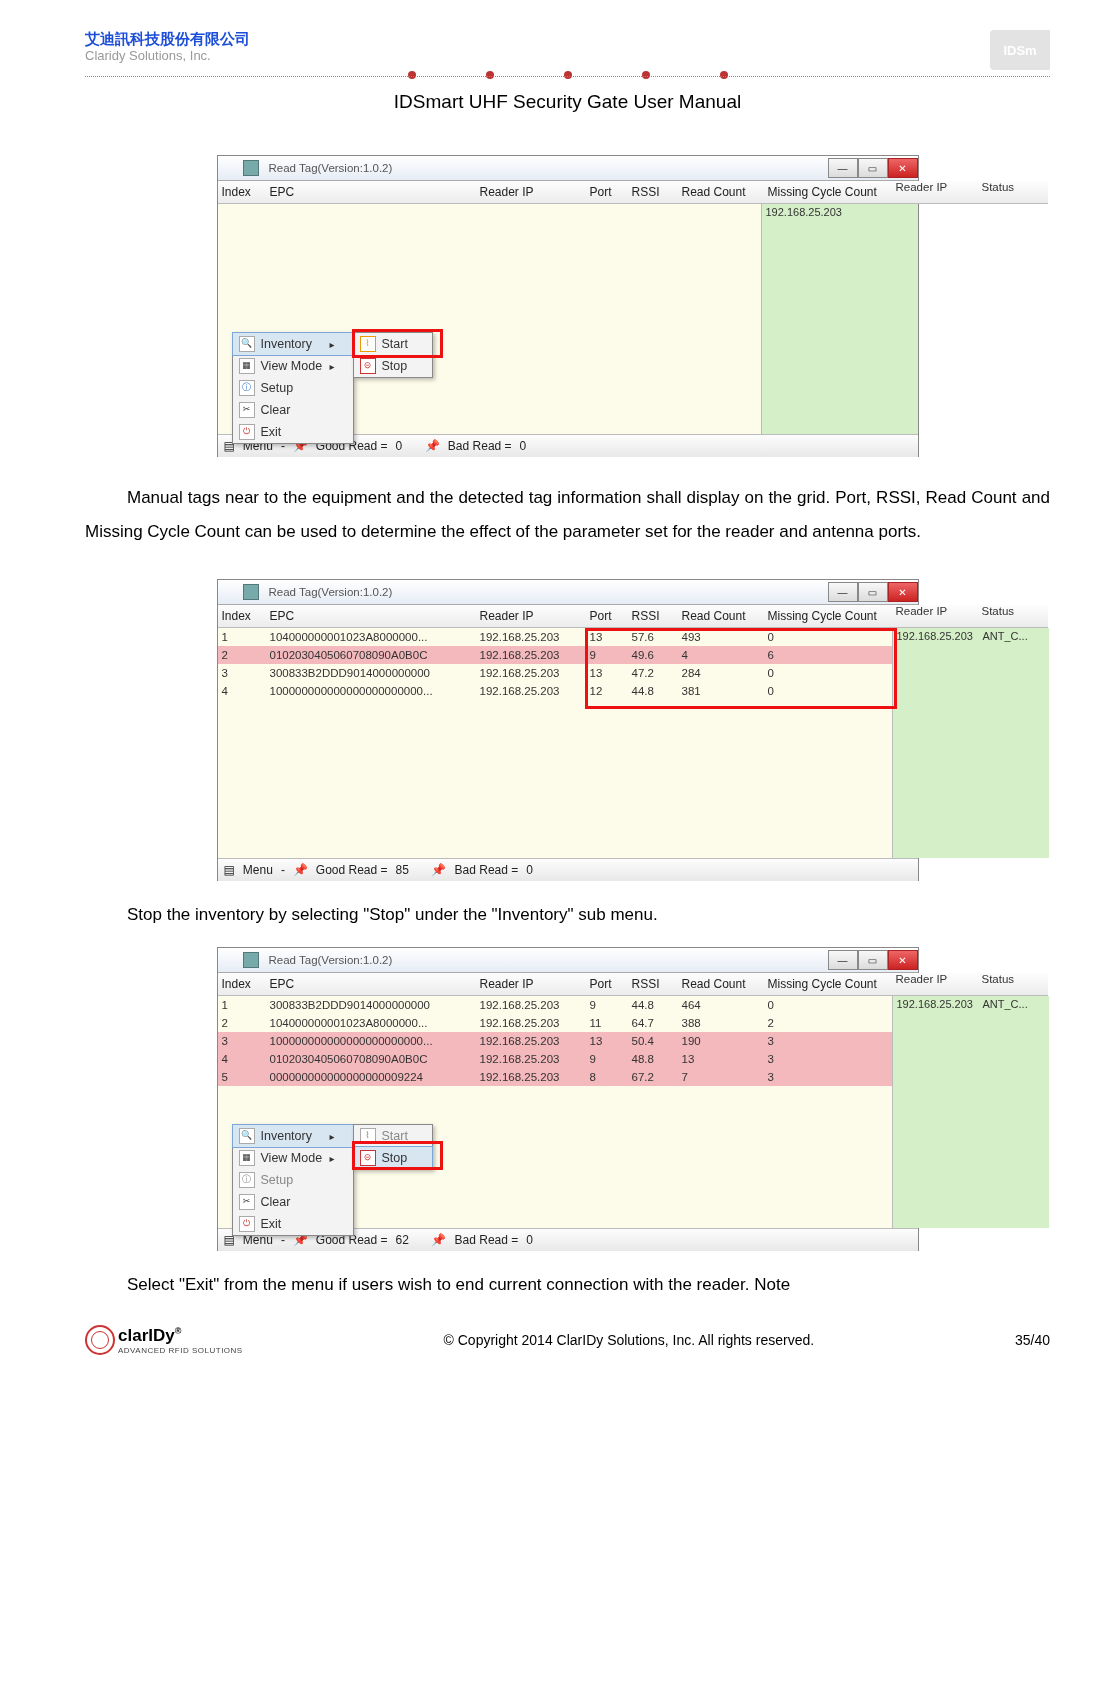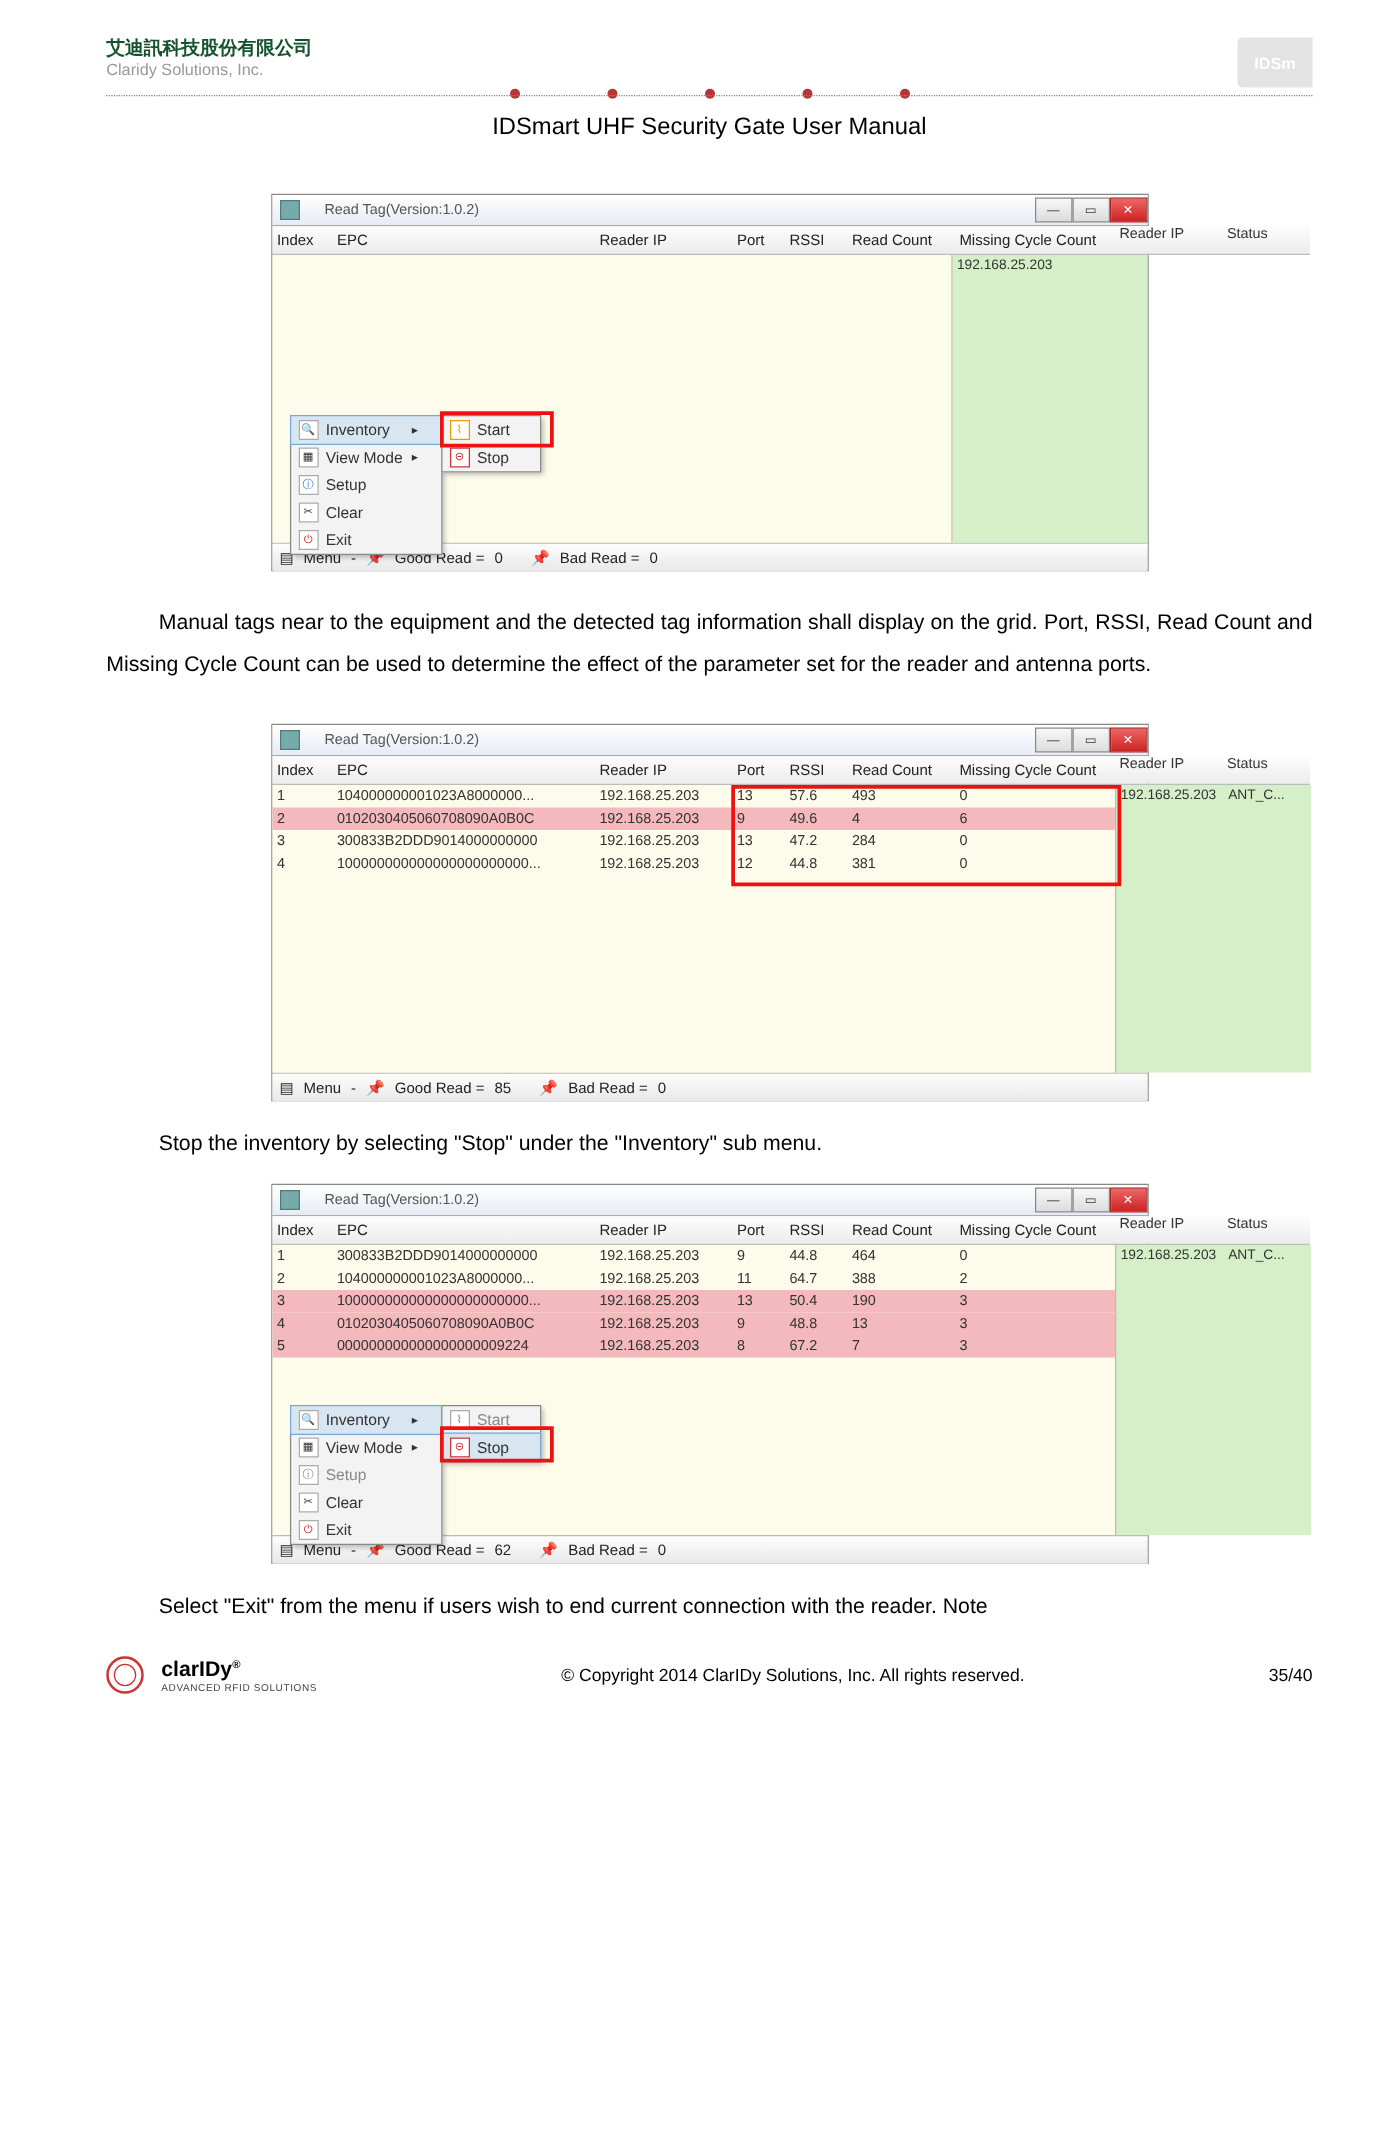--- a/index.html
+++ b/index.html
@@ -1,27 +1,27 @@
 <!DOCTYPE html>
 <html><head>
 <meta charset="utf-8">
 <style>
 body{margin:0;padding:0;font-family:Arial,"Microsoft JhengHei",sans-serif;background:#fff;color:#000;width:1110px;}
 .page{padding:30px 60px 20px 85px;box-sizing:border-box;position:relative;}
 .header-row{display:flex;justify-content:space-between;align-items:flex-start;}
-.company-ch{color:#14532d;font-size:15px;font-weight:bold;line-height:1.2;}
+.company-ch{color:#1d4ed8;font-size:15px;font-weight:bold;line-height:1.2;}
 .company-en{color:#999;font-size:13px;line-height:1.2;}
 .logo-right{width:60px;height:40px;background:#d8d8d8;color:#fff;display:flex;align-items:center;justify-content:center;font-size:13px;font-weight:bold;border-radius:4px 0 0 4px;opacity:.7}
 .dotted-line{border:none;border-top:1.5px dotted #888;margin:6px 0 0 0;position:relative;}
 .dots-strip{display:flex;justify-content:center;gap:70px;margin-top:-6px;}
 .dot{width:8px;height:8px;background:#b33;border-radius:50%;}
 .manual-title{text-align:center;font-weight:normal;font-size:19px;margin:12px 0 42px;}
 .screenshot{margin:0 auto 24px;border:1px solid #888;background:#fdfbe9;position:relative;font-size:12.5px;color:#333;width:700px;}
 .titlebar{background:linear-gradient(#fff,#e6ecf5);border-bottom:1px solid #aaa;height:24px;display:flex;align-items:center;justify-content:space-between;padding:0 0 0 6px;}
-.titlebar-left{display:flex;align-items:center;gap:20px;font-size:11.5px;color:#555;}
+.titlebar-left{display:flex;align-items:center;gap:10px;font-size:11.5px;color:#555;margin-left:19px;}
 .app-icon{width:14px;height:14px;background:#7aa;border:1px solid #577;display:inline-block;}
 .win-btns{display:flex;}
 .win-btn{width:28px;height:18px;border:1px solid #888;background:linear-gradient(#f8f8f8,#dcdcdc);display:flex;align-items:center;justify-content:center;font-size:10px;}
 .win-close{background:linear-gradient(#e66,#c22);color:#fff;border-color:#a22;}
 .tbl-head,.tbl-row{display:grid;grid-template-columns:48px 210px 110px 42px 50px 86px 128px;align-items:center;}
 .tbl-head{background:linear-gradient(#fdfdfd,#ececec);border-bottom:1px solid #bbb;height:22px;font-size:12px;color:#222;}
 .tbl-head>div,.tbl-row>div{padding-left:4px;white-space:nowrap;overflow:hidden;}
 .main-area{display:flex;height:238px;}
 .left-pane{width:674px;background:#fdfbe9;position:relative;}
 .right-pane{width:160px;background:#d5f0c8;border-left:1px solid #bbb;}
@@ -39,21 +39,21 @@
 .ctx-ico{width:14px;height:14px;display:inline-block;border:1px solid #aaa;background:#fff;font-size:9px;text-align:center;line-height:12px;}
 .arrow-r{margin-left:auto;font-size:10px;color:#333;}
 .sub-menu{position:absolute;left:100%;top:0;background:#f3f3f3;border:1px solid #888;box-shadow:2px 2px 4px rgba(0,0,0,.25);}
 .statusbar{background:linear-gradient(#fdfdfd,#e8e8e8);border-top:1px solid #bbb;height:22px;display:flex;align-items:center;gap:8px;padding-left:6px;font-size:12px;color:#222;}
 .tack-g{color:#2a8a2a;}
 .tack-r{color:#c22;}
 .body-text{font-size:17px;line-height:2;margin:20px 0 30px;text-align:justify;}
 .indent{text-indent:42px;}
 .caption{font-size:17px;margin:18px 0 22px;text-indent:42px;}
 .footer{display:flex;align-items:center;justify-content:space-between;padding:8px 0 4px;font-size:14px;}
-.claridy-logo{display:flex;align-items:center;gap:14px;}
+.claridy-logo{display:flex;align-items:center;gap:3px;}
 .logo-ring{width:26px;height:26px;border:2px solid #c33;border-radius:50%;position:relative;}
 .logo-ring::after{content:"";position:absolute;inset:4px;border:1.5px solid #c33;border-radius:50%;}
 .logo-text b{font-size:17px;}
 .logo-text small{font-size:8px;display:block;color:#444;letter-spacing:.5px;}
 .sup{font-size:9px;vertical-align:super;}
 </style>
 </head>
 <body>
 
 <div class="page">

